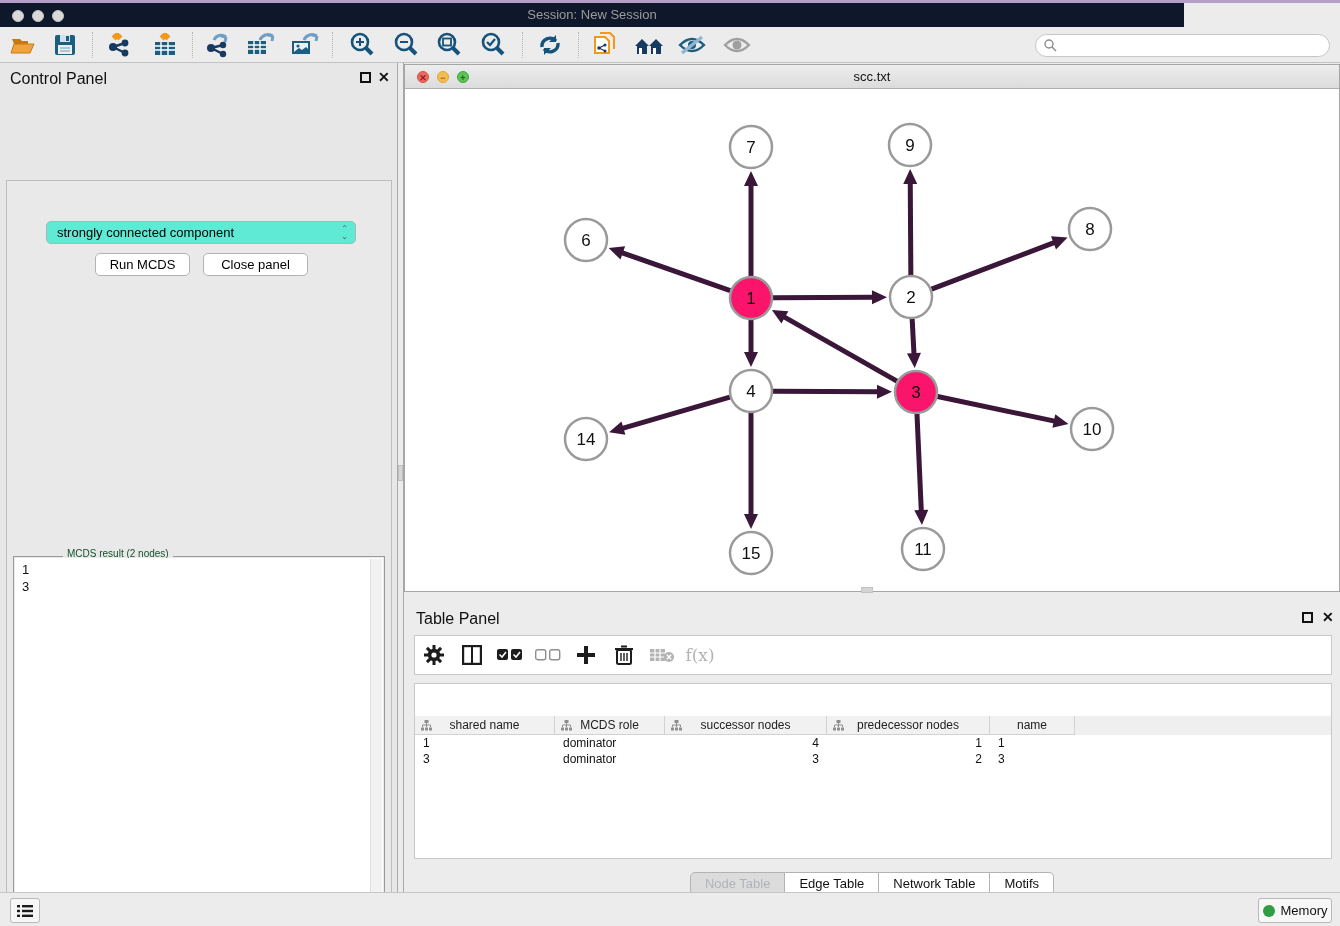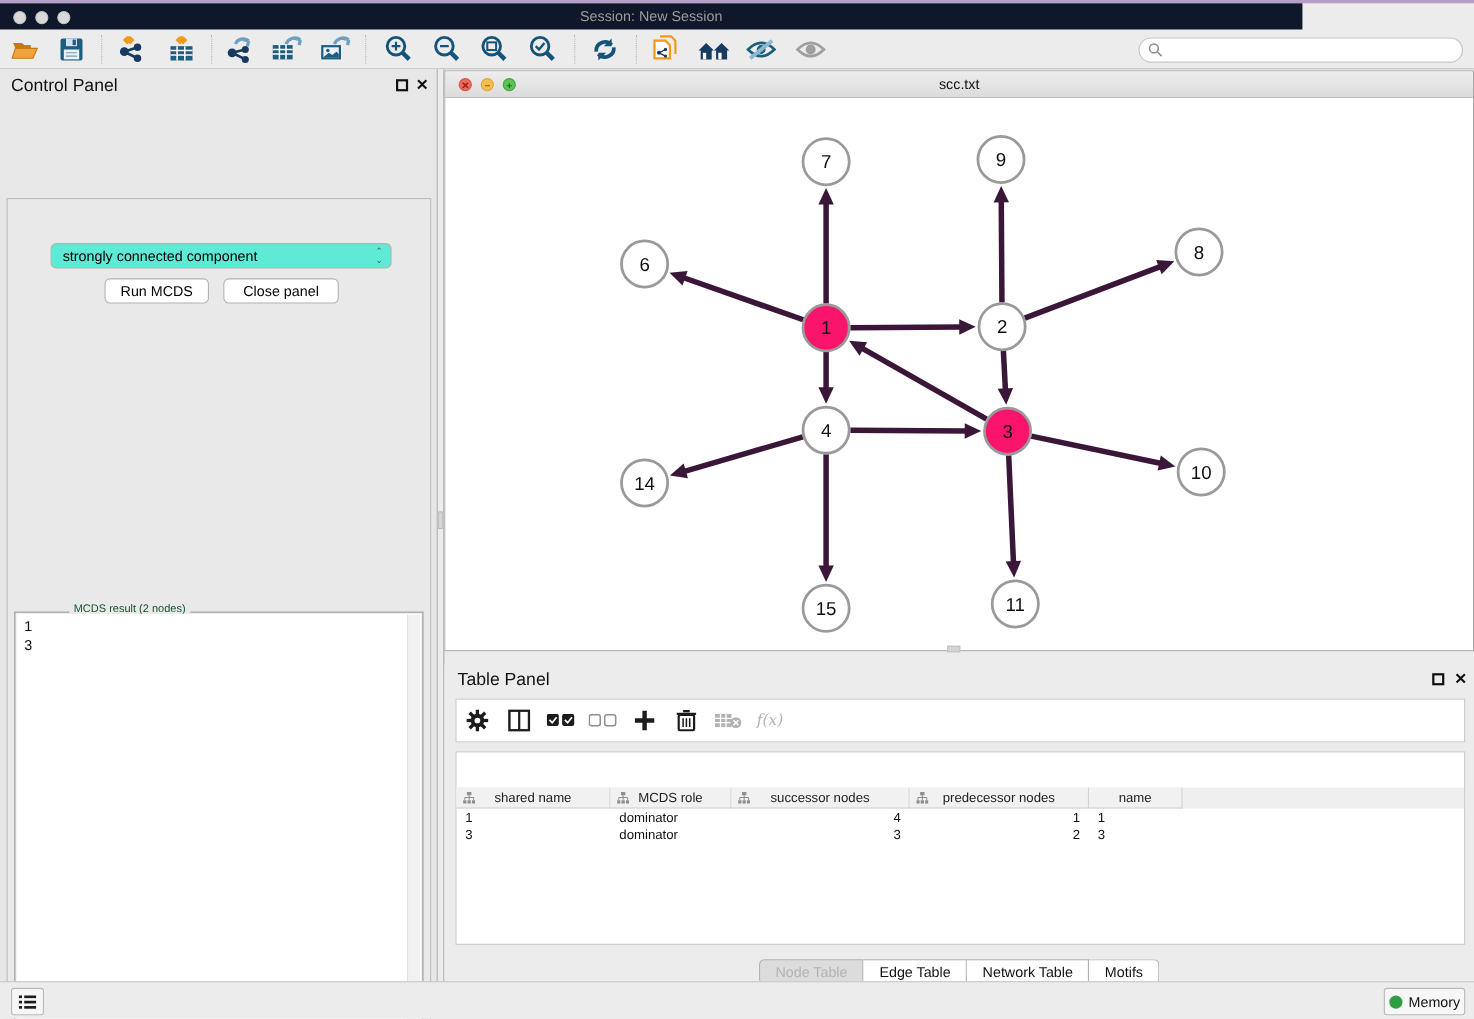--- a/index.html
+++ b/index.html
@@ -54,21 +54,21 @@
   .mac-red { background:#ee6a5f; border:1px solid #d55249; color:#8c1f17; }
   .mac-yellow { background:#f5bd4f; border:1px solid #dda63b; color:#92611a; }
   .mac-green { background:#5bc454; border:1px solid #43a43e; color:#1c6417; }
   .net-canvas { position:absolute; left:0; top:24px; width:934px; height:502px; background:#fff; }
   .canvas-grip { position:absolute; left:456px; bottom:-2px; width:12px; height:6px; background:#d4d4d4; border:1px solid #c2c2c2; }
 
   
   .table-panel { position:absolute; left:404px; top:604px; width:936px; height:297px; background:#ececec; }
   .tp-toolbar { position:absolute; left:10px; top:31px; width:918px; height:40px; background:#fff; border:1px solid #c9c9c9; display:flex; align-items:center; }
   .tp-icon { width:38px; height:36px; display:flex; align-items:center; justify-content:center; }
-  .fx { font-family:"DejaVu Serif", serif; font-style:italic; font-size:14px; color:#b3b3b3; }
+  .fx { font-family:"DejaVu Serif", serif; font-size:17px; color:#b3b3b3; }
 
   .data-table { position:absolute; left:10px; top:79px; width:918px; height:176px; background:#fff; border:1px solid #c9c9c9; }
   .thead { display:flex; height:19px; background:#efefef;margin-top:32px; }
   .th { border-right:1px solid #d2d2d2; border-bottom:1px solid #d2d2d2; background:#f1f1f1; display:flex; align-items:center; justify-content:center; gap:5px; font-size:12px; color:#222; position:relative; }
   .th .sort-ic { position:absolute; left:6px; top:4px; }
   .trow { display:flex; height:16px; font-size:12px; color:#111; }
   .td { padding:1px 8px 0 8px; white-space:nowrap; overflow:hidden; }
   .td.r { text-align:right; }
 
   .tp-tabs { position:absolute; left:0; right:0; top:268px; display:flex; justify-content:center; }

